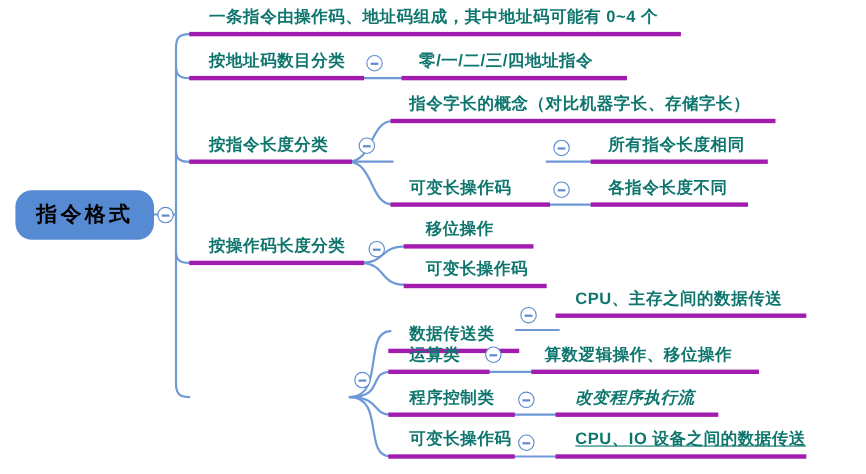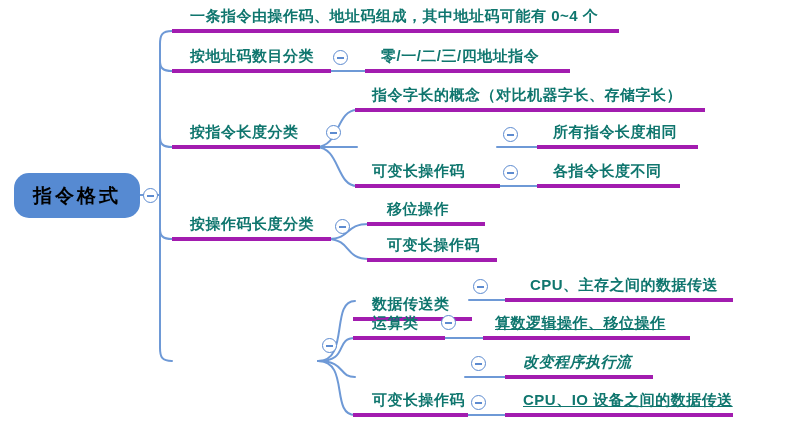--- a/index.html
+++ b/index.html
@@ -108,26 +108,27 @@
 
   <div class="node" style="left:172px;top:212px;width:159px;">按操作码长度分类</div>
   <div class="collapse" style="left:335px;top:219px;"></div>
   <div class="node" style="left:367px;top:197px;width:118px;padding-left:20px;">移位操作</div>
   <div class="node" style="left:367px;top:233px;width:130px;padding-left:20px;">可变长操作码</div>
 
   <div class="collapse" style="left:322px;top:338px;"></div>
 
   <div class="node" style="left:353px;top:273px;width:119px;padding-left:19px;margin-top:19px;">数据传送类</div>
   <div class="collapse" style="left:473px;top:279px;"></div>
-  <div class="node" style="left:505px;top:273px;width:228px;text-align:center;">CPU、主存之间的数据传送</div>
+  <div class="node" style="left:505px;top:260px;width:228px;">CPU、主存之间的数据传送</div>
 
   <div class="node" style="left:353px;top:311px;width:92px;padding-left:19px;">运算类</div>
   <div class="collapse" style="left:441px;top:315px;"></div>
-  <div class="node" style="left:483px;top:311px;width:207px;padding-left:12px;text-decoration:underline;">算数逻辑操作、移位操作</div>
+  <div class="node" style="left:483px;top:311px;width:207px;padding-left:12px;">算数逻辑操作、移位操作</div>
 
+  <div class="node" style="left:353px;top:350px;width:115px;padding-left:19px;">程序控制类</div>
   <div class="collapse" style="left:471px;top:356px;"></div>
   <div class="node" style="left:505px;top:350px;width:148px;font-style:italic;">改变程序执行流</div>
 
   <div class="node" style="left:353px;top:388px;width:115px;padding-left:19px;">可变长操作码</div>
   <div class="collapse" style="left:471px;top:395px;"></div>
   <div class="node" style="left:505px;top:388px;width:228px;text-decoration:underline;">CPU、IO 设备之间的数据传送</div>
 
 </div>
 
 </body></html>

